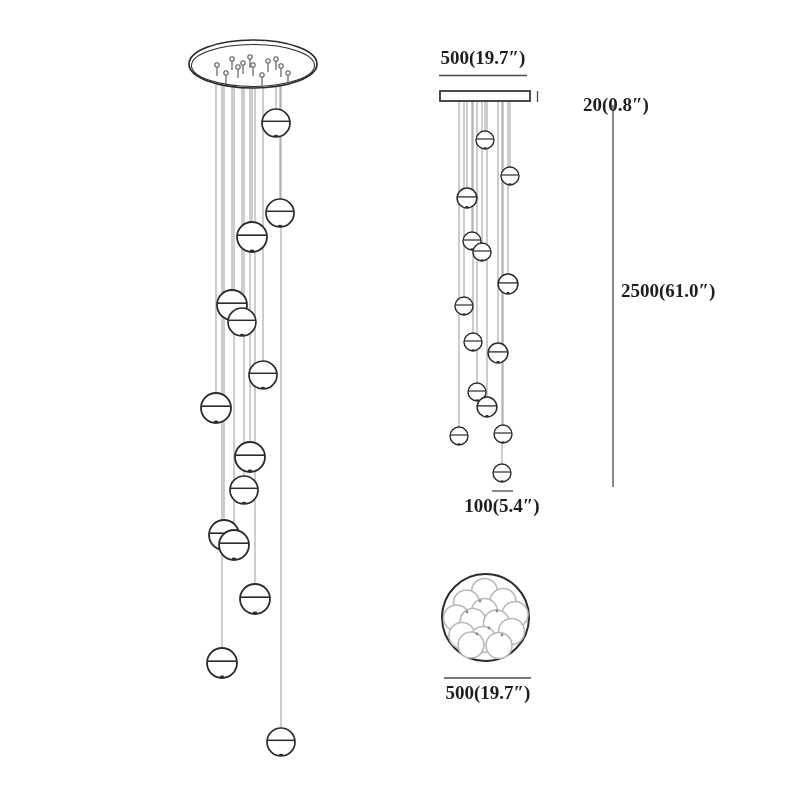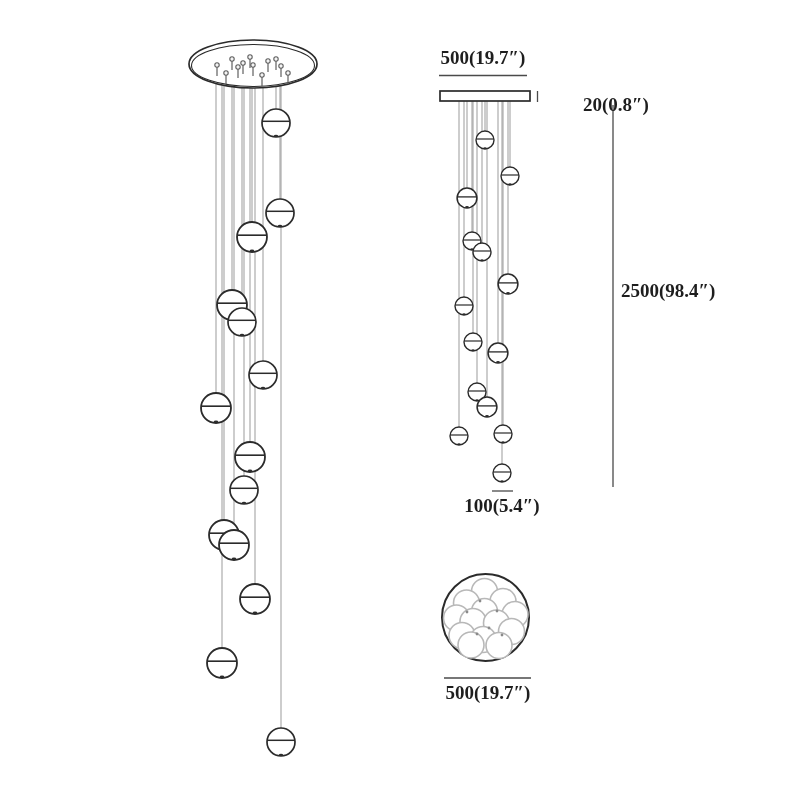--- a/index.html
+++ b/index.html
@@ -209,19 +209,19 @@
       <circle class="gapdot" cx="502" cy="635" r="1.4"></circle>
     </g>
     <line class="dim" x1="444" y1="678" x2="531" y2="678"></line>
   </g>
 </svg>
 
 <div class="dim-label center" style="left:421px;top:48px;width:124px;">500(19.7″)</div>
 
 <div class="dim-label" style="left:543px;top:95px;margin-left:40px;">20(0.8″)</div>
 
-<div class="dim-label" style="left:621px;top:281px;">2500(98.4″)</div>
+<div class="dim-label" style="left:621px;top:281px;">2500(61.0″)</div>
 
 <div class="dim-label center" style="left:442px;top:496px;width:120px;">100(5.4″)</div>
 
 <div class="dim-label center" style="left:426px;top:683px;width:124px;">500(19.7″)</div>
 
 </div>
 
 </body></html>

